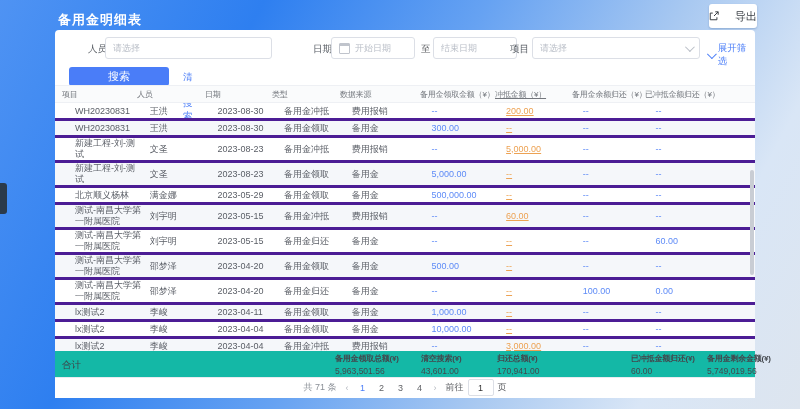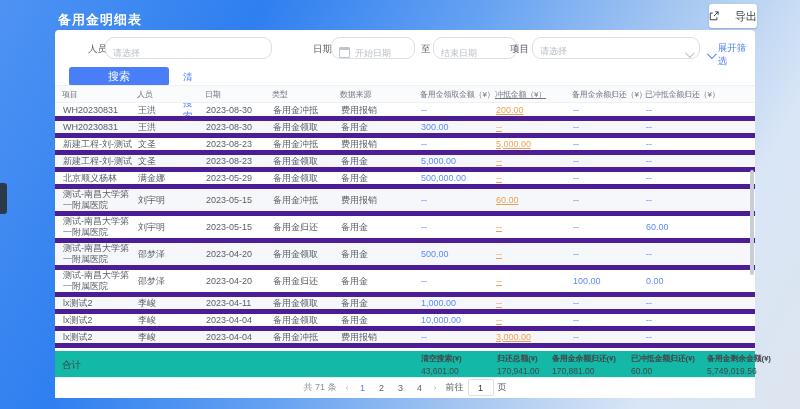--- a/index.html
+++ b/index.html
@@ -11,43 +11,43 @@
   .side-handle{position:absolute;left:0;top:183px;width:7px;height:31px;background:#2b3a4a;border-radius:0 3px 3px 0;}
   .page-title{position:absolute;left:58px;top:11px;color:#fff;font-size:13px;font-weight:bold;letter-spacing:1px;}
   .export-btn{position:absolute;left:709px;top:4px;width:48px;height:24px;background:#fff;border-radius:3px;
     display:flex;align-items:center;justify-content:space-between;gap:4px;font-size:11px;color:#3a3f45;cursor:pointer;
     box-shadow:0 1px 2px rgba(20,60,120,.25);}
   .panel{position:absolute;left:55px;top:30px;width:700px;height:368px;background:#fff;border-radius:4px 4px 0 0;}
 
   
   .filters{position:absolute;top:7px;left:0;right:0;height:24px;font-size:9.5px;color:#555a61;}
   .flabel{position:absolute;top:6px;}
-  .finput{position:absolute;top:0;height:22px;border:1px solid #dcdfe6;border-radius:9px;background:#fff;
-    box-sizing:border-box;display:flex;align-items:flex-end;padding:0 7px;gap:5px;}
+  .finput{position:absolute;top:0;height:22px;border:1px solid #dcdfe6;border-radius:3px;background:#fff;
+    box-sizing:border-box;display:flex;align-items:center;padding:0 7px;gap:5px;}
   .finput input{border:none;outline:none;width:100%;font-size:9px;color:#333;background:transparent;
     font-family:inherit;padding:0;}
   .finput input::placeholder{color:#b9bec7;}
   .cal-icon{width:9px;height:9px;border:1px solid #c0c4cc;border-radius:1px;flex:0 0 auto;
     background:linear-gradient(#c0c4cc 0 2px,transparent 2px);}
   .chev{display:inline-block;width:6px;height:6px;border-right:1.3px solid #b9bec7;border-bottom:1.3px solid #b9bec7;
     transform:rotate(45deg) translateY(-2px);}
   .chev.blue{border-color:#4a7df8;}
   .to-sep{position:absolute;top:6px;color:#606266;}
   .expand-link{position:absolute;top:5px;color:#4a7df8;font-size:9.5px;display:flex;align-items:center;gap:4px;cursor:pointer;}
   .btn-row{position:absolute;top:37px;left:0;height:20px;}
   .search-btn{position:absolute;left:14px;top:0;width:100px;height:19px;background:#4a7df8;color:#fff;
     border:none;border-radius:3px;font-size:11px;font-family:inherit;cursor:pointer;}
   .clear-link{position:absolute;left:128px;top:4px;color:#4a7df8;font-size:9.5px;cursor:pointer;}
 
   
   .thead{position:absolute;top:55px;left:0;right:0;height:18px;display:flex;align-items:center;
     background:#fafbfc;border-top:1px solid #eef0f4;border-bottom:1px solid #eef0f4;
     padding-left:7px;font-size:8px;color:#73777d;letter-spacing:-.2px;box-sizing:border-box;}
   .tbody{position:absolute;top:74px;left:0;right:0;height:247px;overflow:hidden;}
-  .trow{display:flex;align-items:center;padding-left:8px;min-height:17px;border-bottom:5px solid #4c1d95;
+  .trow{display:flex;align-items:center;padding-left:20px;min-height:17px;border-bottom:3px solid #4c1d95;
     font-size:9px;color:#5a5e66;line-height:11px;box-sizing:border-box;}
   .trow.even{background:#f5f7fa;}
   .cell{box-sizing:border-box;padding-right:6px;white-space:nowrap;overflow:hidden;}
   .c0{width:75px;white-space:normal;}
   .c1{width:68px;}.c2{width:67px;}.c3{width:68px;}.c4{width:80px;}
   .c5{width:75px;}.c6{width:77px;text-decoration:underline;}.c7{width:73px;}.c8{width:100px;}
   .hcell{box-sizing:border-box;padding-right:4px;white-space:nowrap;overflow:visible;}
   .blue{color:#5e8bf7;}
   .orange{color:#eda253;}
   .scroll-thumb{position:absolute;right:1px;top:140px;width:4px;height:105px;background:#c9cdd4;border-radius:2px;}
@@ -266,31 +266,31 @@
         <div class="cell c5 blue">--</div>
         <div class="cell c6 orange">3,000.00</div>
         <div class="cell c7 blue">--</div>
         <div class="cell c8 blue">--</div>
       </div>
     </div>
   <div class="scroll-thumb"></div>
 
   <div class="summary">
     <span class="sum-label">合计</span>
+    <div class="stat s0">
+      <div class="sl">备用金领取总额(¥)</div>
+      <div class="sv">5,963,501.56</div>
+    </div>
     <div class="stat s1">
       <div class="sl">清空搜索(¥)</div>
       <div class="sv">43,601.00</div>
     </div>
     <div class="stat s2">
       <div class="sl">归还总额(¥)</div>
       <div class="sv">170,941.00</div>
-    </div>
-    <div class="stat s3">
-      <div class="sl">备用金余额归还(¥)</div>
-      <div class="sv">170,881.00</div>
     </div>
     <div class="stat s4">
       <div class="sl">已冲抵金额归还(¥)</div>
       <div class="sv">60.00</div>
     </div>
     <div class="stat s5">
       <div class="sl">备用金剩余金额(¥)</div>
       <div class="sv">5,749,019.56</div>
     </div>
   </div>

